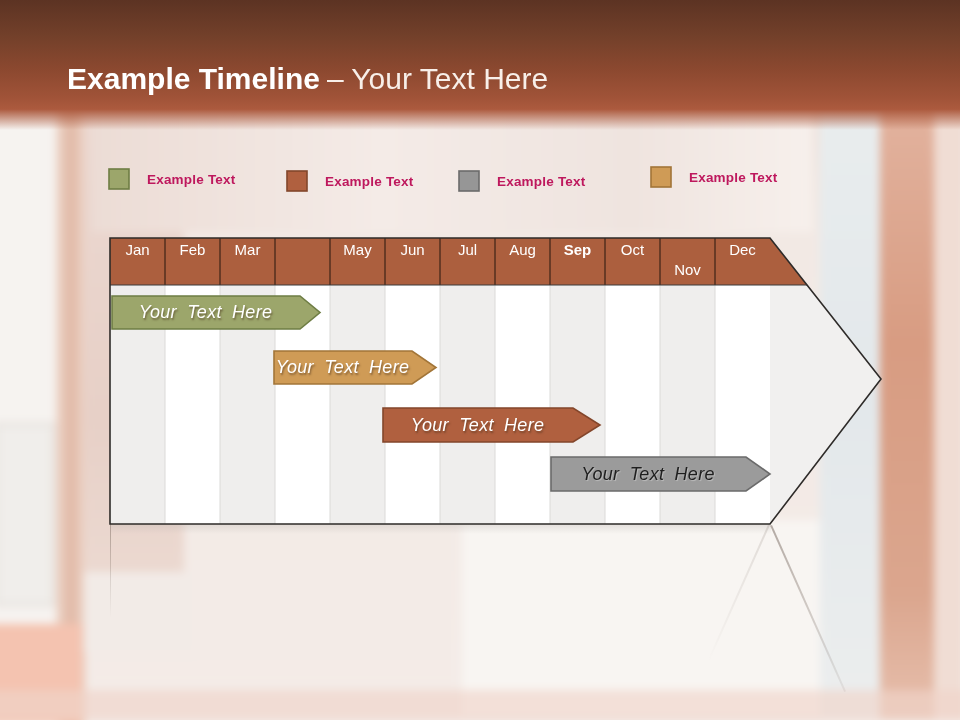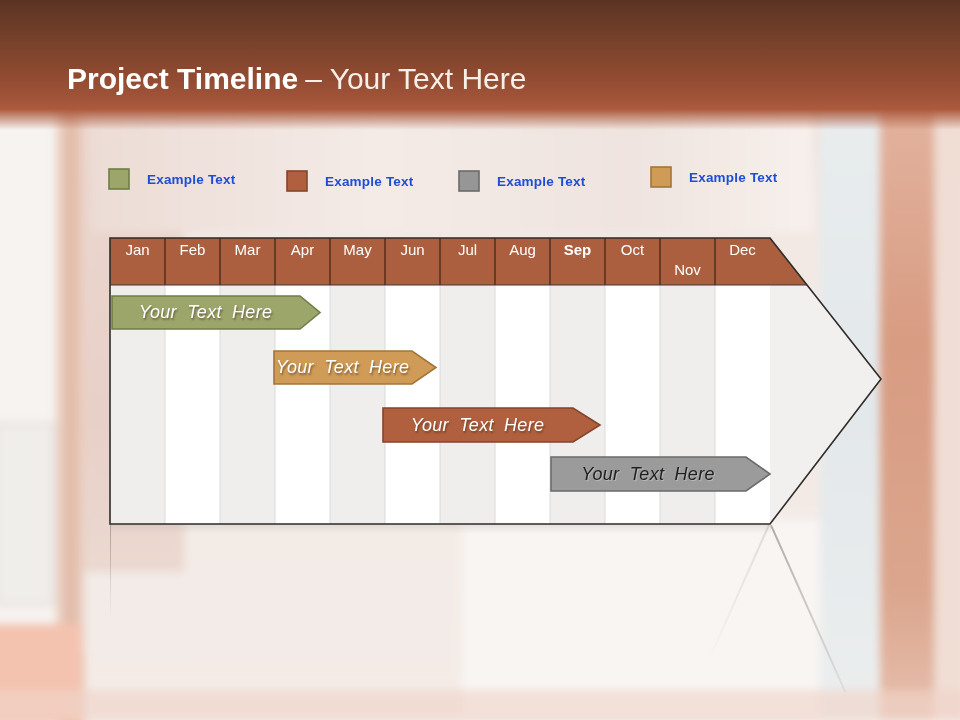--- a/index.html
+++ b/index.html
@@ -30,21 +30,21 @@
     position:absolute;left:0;top:0;width:960px;height:130px;z-index:5;
     background:linear-gradient(180deg,#5C3323 0%,#73402a 28%,#8d4930 55%,#a05338 75%,#AC5A3E 84%,rgba(172,90,62,0) 100%);
   }
   .slide-title{position:absolute;left:67px;top:61px;z-index:6;font-size:30px;line-height:36px;color:#fff;white-space:nowrap;}
   .slide-title .t-bold{font-weight:bold;padding-right:7px;}
   .slide-title .t-rest{font-weight:normal;color:#f8efe9;}
 
   
   .legend-item{position:absolute;display:flex;align-items:center;z-index:7;}
   .legend-item svg{display:block;margin-right:17px;}
-  .legend-label{font-size:13.5px;font-weight:bold;color:#1d4ed8;letter-spacing:.2px;white-space:nowrap;}
+  .legend-label{font-size:13.5px;font-weight:bold;color:#be185d;letter-spacing:.2px;white-space:nowrap;}
 
   
   .tl-svg{position:absolute;left:109px;top:237px;z-index:2;}
   .month-cell{
     position:absolute;top:226px;width:55px;height:47px;z-index:3;
     display:flex;align-items:center;justify-content:center;
     color:#ffffff;font-size:15px;
   }
   .bar{position:absolute;z-index:4;}
   .bar svg{position:absolute;left:0;top:0;}
@@ -80,21 +80,21 @@
   <div class="bg-center-door"></div>
   <div class="bg-right-glass"></div>
   <div class="bg-right-rust"></div>
   <div class="bg-far-right"></div>
   <div class="bg-bl-salmon"></div>
   <div class="bg-bottom"></div>
 </div>
 
 <div class="header-band"></div>
 <div class="slide-title">
-  <span class="t-bold">Project Timeline</span><span class="t-rest">– Your Text Here</span>
+  <span class="t-bold">Example Timeline</span><span class="t-rest">– Your Text Here</span>
 </div>
 
 <div class="legend-item" style="left:108px;top:168px;">
   <svg width="22" height="22">
       <rect x="1" y="1" width="20" height="20" stroke-width="1.6" fill="#9CA66B" stroke="#6E7D44"></rect>
     </svg>
   <span class="legend-label">Example Text</span>
 </div>
 <div class="legend-item" style="left:286px;top:170px;">
   <svg width="22" height="22">
@@ -164,21 +164,21 @@
     <line x1="551" y1="1" x2="551" y2="48" stroke="#45281A" stroke-width="1.3"></line>
     <line x1="606" y1="1" x2="606" y2="48" stroke="#45281A" stroke-width="1.3"></line>
     <line x1="1" y1="48" x2="772" y2="48" stroke="#3A3A3A" stroke-width="1.2"></line>
   </g>
   <polygon points="1,1 661,1 772,142 661,287 1,287" fill="none" stroke="#2E2B29" stroke-width="1.6"></polygon>
 </svg>
 
 <div class="month-cell" style="left:110px;">Jan</div>
 <div class="month-cell" style="left:165px;">Feb</div>
 <div class="month-cell" style="left:220px;">Mar</div>
-<div class="month-cell" style="left:275px;">Apr</div>
+<div class="month-cell" style="left:275px;margin-top:44px;">Apr</div>
 <div class="month-cell" style="left:330px;">May</div>
 <div class="month-cell" style="left:385px;">Jun</div>
 <div class="month-cell" style="left:440px;">Jul</div>
 <div class="month-cell" style="left:495px;">Aug</div>
 <div class="month-cell" style="left:550px;font-weight:bold;">Sep</div>
 <div class="month-cell" style="left:605px;">Oct</div>
 <div class="month-cell" style="left:660px;margin-top:20px;">Nov</div>
 <div class="month-cell" style="left:715px;">Dec</div>
 
 <div class="bar" style="left:111px;top:295px;width:211px;height:35px;">

